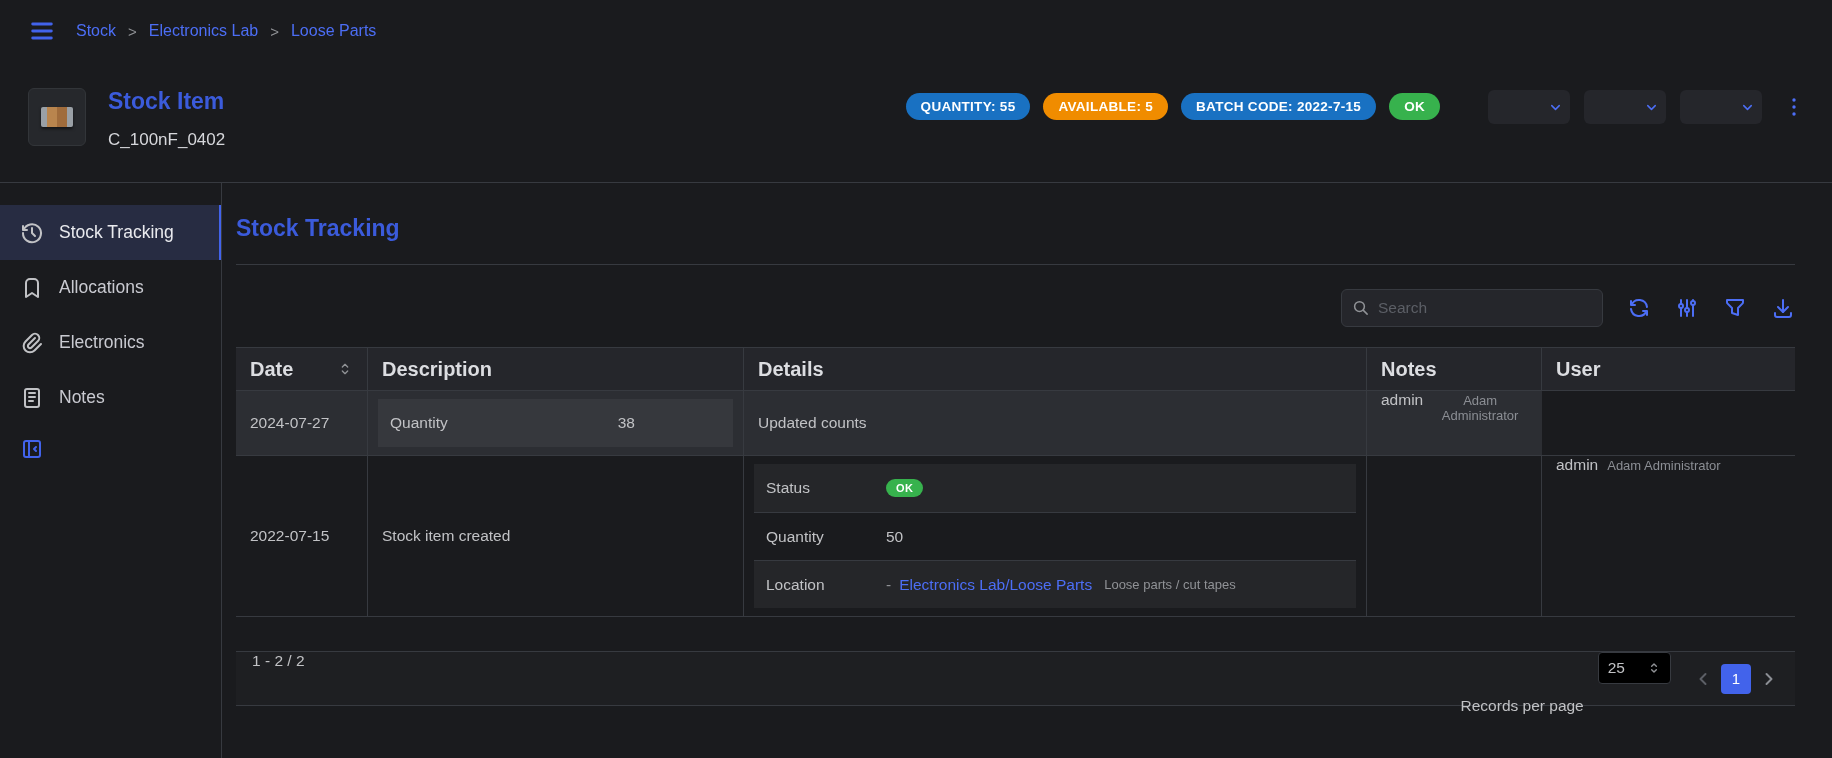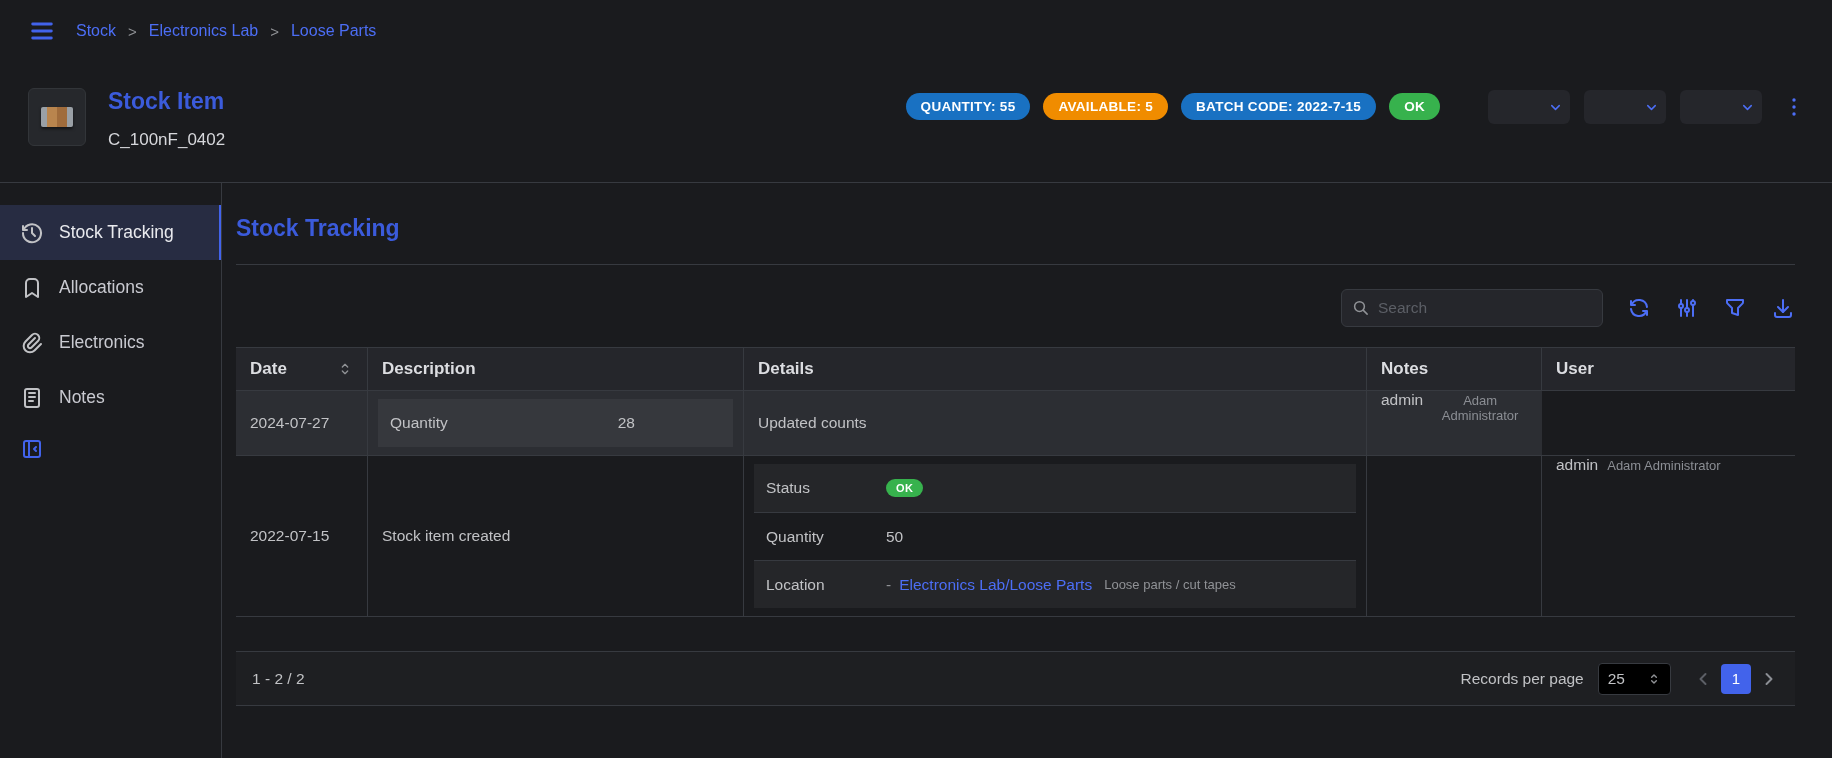--- a/index.html
+++ b/index.html
@@ -63,21 +63,21 @@
   .searchbox input { flex: 1; background: transparent; border: none; outline: none; color: #c1c2c5;
                      font-size: 15.5px; font-family: "Liberation Sans", sans-serif; }
   .searchbox input::placeholder { color: #5c5f66; }
   .tool-icon { width: 24px; height: 24px; color: #4c6ef5; cursor: pointer; }
 
   
   .tracking-table { border-top: 1px solid #373a40; border-bottom: 1px solid #373a40; }
   .trow { display: grid; grid-template-columns: 132px 376px 623px 175px 1fr; }
   .trow > div { border-right: 1px solid #373a40; padding: 0 14px; display: flex; align-items: center; min-height: 42px; }
   .trow > div:last-child { border-right: none; }
-  .thead { background: #25262b; border-bottom: 1px solid #373a40; font-weight: bold; font-size: 17px; color: #dcdde1; }
+  .thead { background: #25262b; border-bottom: 1px solid #373a40; font-weight: bold; font-size: 20px; color: #dcdde1; }
   .thead .hcell-sort { justify-content: space-between; cursor: pointer; }
   .sort-ico { width: 16px; height: 16px; color: #909296; }
   .drow { border-bottom: 1px solid #373a40; font-size: 15.5px; cursor: pointer; }
   .drow.striped > div { background: #2c2e33; }
   .details-cell { padding: 8px 10px !important; }
   .subtable { width: 100%; }
   .subrow { display: flex; align-items: center; min-height: 48px; padding: 0 12px; font-size: 15.5px; }
   .subrow + .subrow { border-top: 1px solid #373a40; }
   .subrow:nth-child(odd) { background: rgba(255,255,255,0.05); }
   .subkey { width: 120px; flex: none; color: #c1c2c5; }
@@ -87,24 +87,24 @@
   .dash { color: #909296; margin-right: 8px; }
   .loc-link { color: #4c6ef5; text-decoration: none; cursor: pointer; }
   .loc-detail { color: #909296; font-size: 13px; margin-left: 12px; }
   .user-cell { gap: 9px; align-items: baseline !important; padding-top: 14px; }
   .user-cell .uname { font-size: 15.5px; color: #c1c2c5; }
   .user-cell .ufull { font-size: 13px; color: #8b8e94; }
   .drow > .vcell { align-items: center; text-align: center; }
   .table-spacer { height: 34px; }
 
   
-  .tfoot { border-top: 1px solid #373a40; height: 54px; display: flex; align-items: center;
+  .tfoot { border-top: 1px solid #373a40; height: 54px; display: flex; 
            padding: 0 16px; background: rgba(255,255,255,0.02); font-size: 15.5px; }
   .foot-spacer { flex: 1; }
-  .rpp-label { color: #c1c2c5; margin-right: 14px; }
+  .rpp-label { color: #c1c2c5; margin-right: 14px; margin-top: 45px; }
   .rpp-select { background: #000000; border: 1px solid #373a40; border-radius: 4px; height: 32px;
                 display: flex; align-items: center; gap: 22px; padding: 0 9px; cursor: pointer; }
   .rpp-select .sel-ico { width: 14px; height: 14px; color: #909296; }
   .pager { display: flex; align-items: center; gap: 8px; margin-left: 22px; }
   .pg-chev { width: 20px; height: 20px; color: #5c5f66; cursor: pointer; }
   .pg-chev.next { color: #8b8e94; }
   .pg-active { width: 30px; height: 30px; background: #4263eb; color: #fff; border-radius: 4px;
                display: flex; align-items: center; justify-content: center; font-size: 15px; cursor: pointer; }
 
   svg { display: block; }
@@ -300,21 +300,21 @@
         </div>
 
         <div class="trow drow striped">
           <div class="vcell">
               <span>2024-07-27</span>
             </div>
           <div class="details-cell">
             <div class="subtable">
               <div class="subrow">
                 <span class="subkey">Quantity</span>
-                <span class="val-right">28</span>
+                <span class="val-right">38</span>
               </div>
             </div>
           </div>
           <div class="vcell">
               <span>Updated counts</span>
             </div>
           <div class="vcell user-cell">
             <span class="uname">admin</span>
             <span class="ufull">Adam Administrator</span>
           </div>

